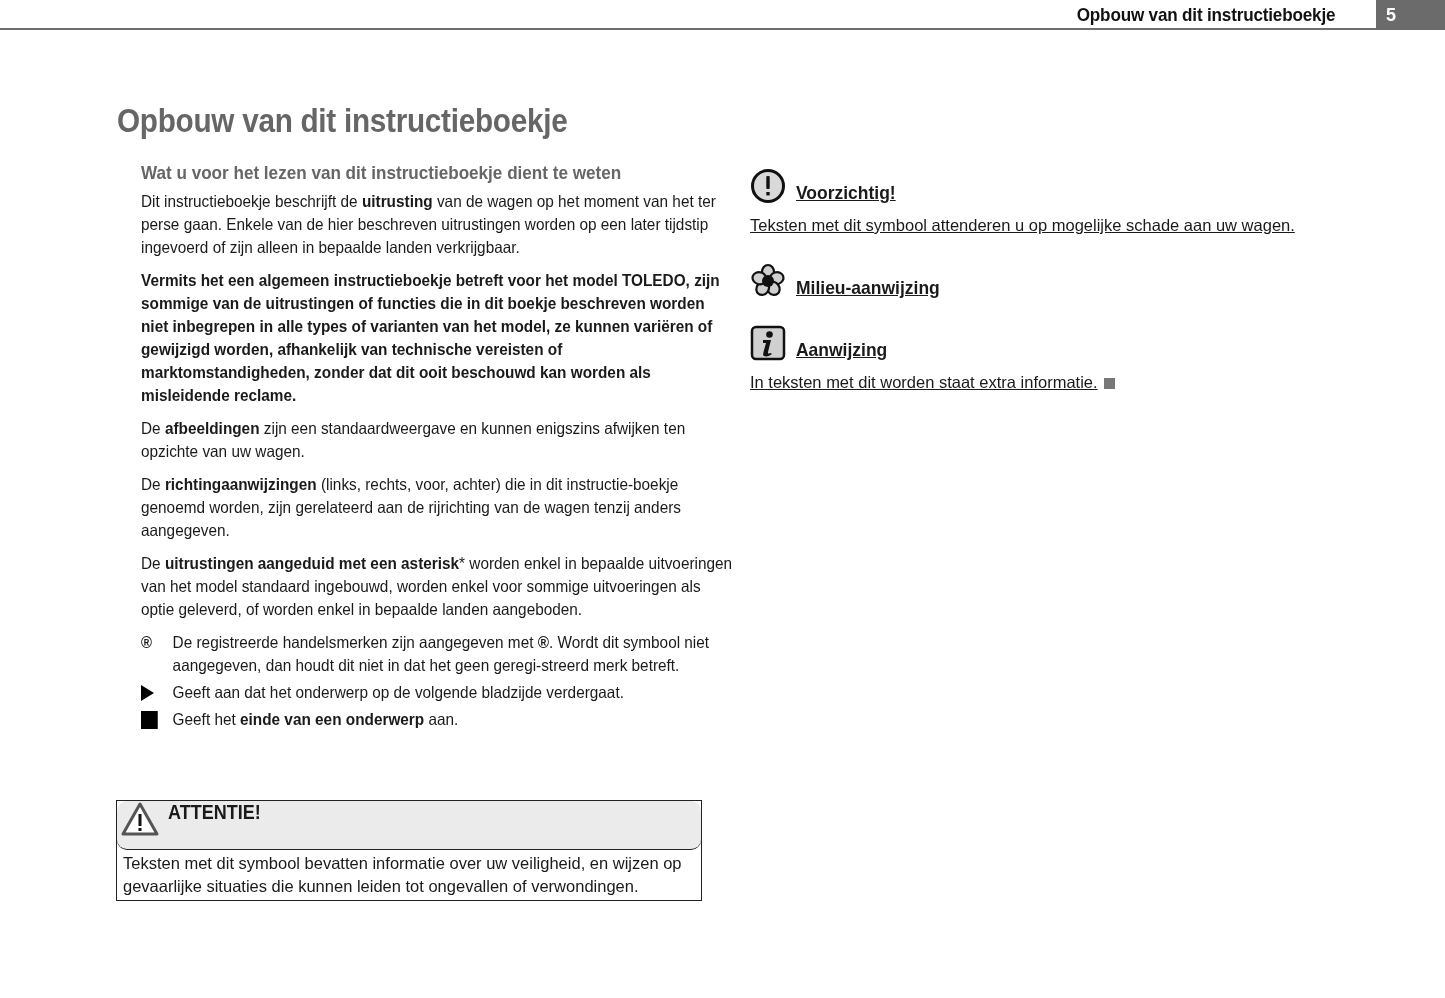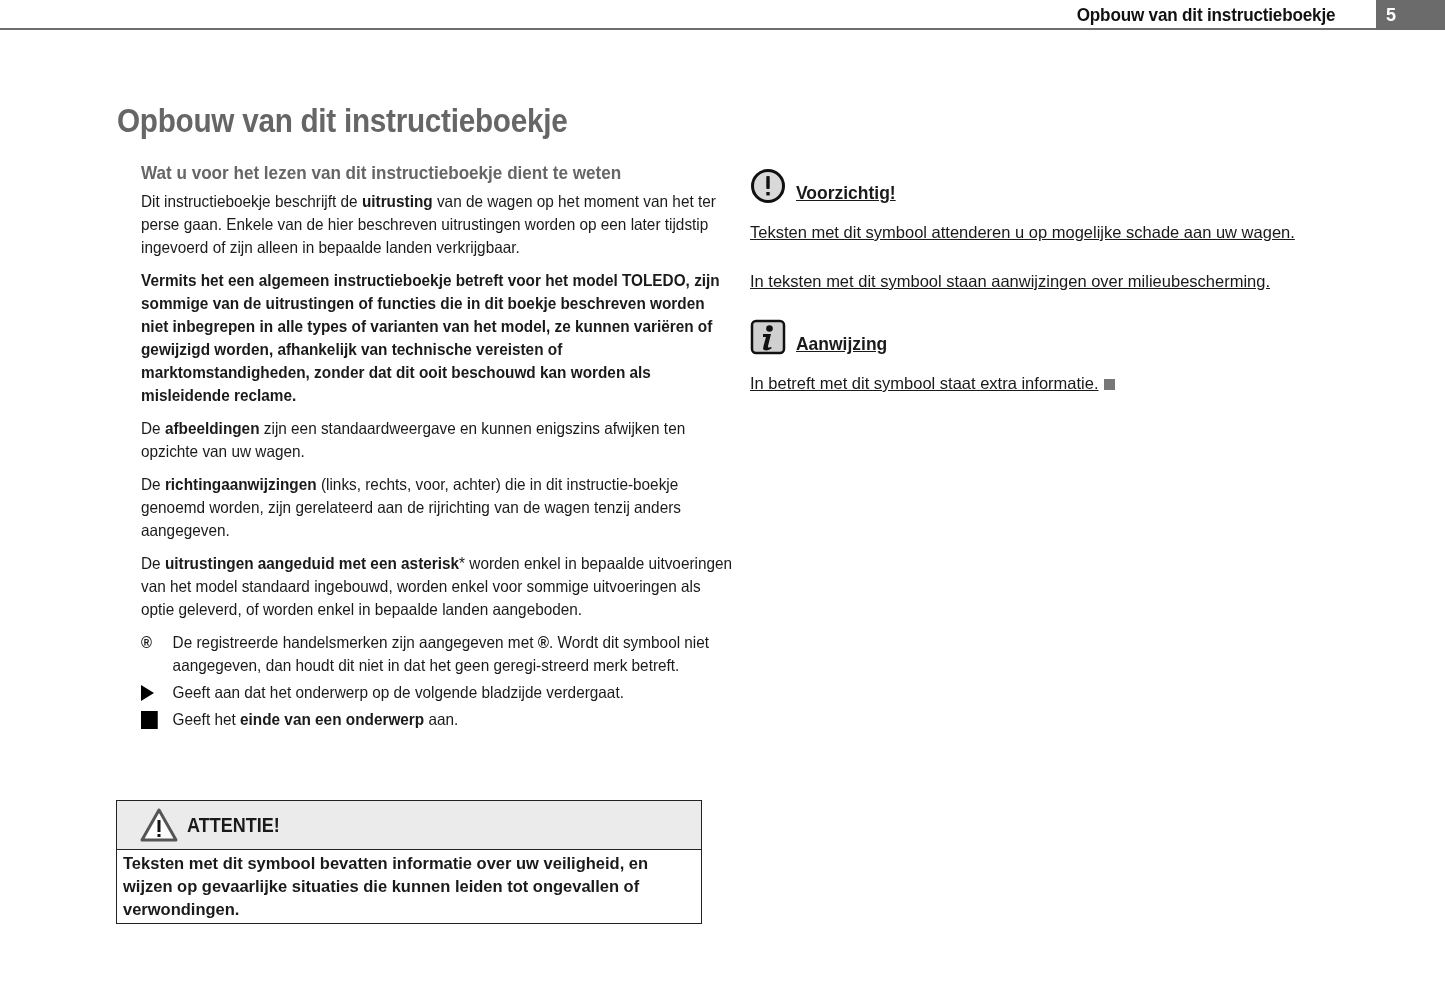--- a/index.html
+++ b/index.html
@@ -26,29 +26,29 @@
 
   .legend { margin-top: 8px; }
   .legend-row { display: flex; align-items: flex-start; font-size: 16.5px; line-height: 23px; margin-bottom: 4px; }
   .legend-sym { width: 34px; flex: 0 0 34px; display: flex; align-items: center; height: 23px; }
   .legend-text { flex: 1; }
   .sym-reg { font-weight: bold; font-size: 16px; }
   .sym-tri { width: 0; height: 0; border-top: 8px solid transparent; border-bottom: 8px solid transparent; border-left: 14px solid #000; }
   .sym-sq { width: 18px; height: 18px; background: #000; }
 
   .warn-box { position: absolute; left: 116px; top: 800px; width: 586px; border: 1.5px solid #222; box-sizing: border-box; }
-  .warn-head { background: #ebebeb; height: 48px; display: flex; align-items: center; border-bottom: 1.5px solid #222; padding-left: 22px; }
+  .warn-head { background: #ebebeb; height: 48px; display: flex; border-bottom: 1.5px solid #222; padding-left: 3px; border-radius: 10px; }
   .warn-title { font-weight: bold; font-size: 20px; margin-left: 8px; transform: scaleX(0.9); transform-origin: left center; }
-  .warn-body { font-weight: bold; font-size: 16.5px; line-height: 23px; padding: 2px 6px 2px 6px; }
+  .warn-body { font-weight: normal; font-size: 16.5px; line-height: 23px; padding: 2px 6px 2px 6px; }
 
   .note { margin-bottom: 26px; }
   .note-head { display: flex; align-items: flex-end; height: 36px; }
   .note-icon { width: 36px; height: 36px; margin-right: 10px; flex: 0 0 36px; }
   .note-title { font-weight: bold; font-size: 19px; line-height: 22px; transform: scaleX(0.92); transform-origin: left center; white-space: nowrap; }
-  .note-text { font-size: 16.5px; line-height: 23px; margin-top: 17px; white-space: nowrap; }
+  .note-text { font-size: 16.5px; line-height: 23px; margin-top: 10px; white-space: nowrap; }
   .end-mark { display: inline-block; width: 11px; height: 11px; background: #777; margin-left: 6px; vertical-align: -1px; }
 </style>
 </head>
 <body>
 
 <div class="header-rule"></div>
 <div class="header-title">Opbouw van dit instructieboekje</div>
 <div class="page-num">5</div>
 
 <h1 class="page-title" style="margin:0;">Opbouw van dit instructieboekje</h1>
@@ -105,27 +105,39 @@
         <circle cx="18" cy="18" r="15.5" fill="#d9d9d9" stroke="#111" stroke-width="3"></circle>
         <rect x="16.3" y="8" width="3.4" height="13" rx="1" fill="#111"></rect>
         <rect x="16.3" y="24" width="3.4" height="3.4" fill="#111"></rect>
       </svg>
       <span class="note-title">Voorzichtig!</span>
     </div>
     <div class="note-text">Teksten met dit symbool attenderen u op mogelijke schade aan uw wagen.</div>
   </div>
 
   <div class="note">
-    <div class="note-text">In teksten met dit symbool staan aanwijzingen over milieubescherming.</div>
+    <div class="note-head">
+      <svg class="note-icon" viewBox="0 0 36 36">
+        <g fill="#d0d0d0" stroke="#111" stroke-width="2.2">
+          <ellipse cx="18" cy="9" rx="6" ry="7"></ellipse>
+          <ellipse cx="18" cy="9" rx="6" ry="7" transform="rotate(72 18 18)"></ellipse>
+          <ellipse cx="18" cy="9" rx="6" ry="7" transform="rotate(144 18 18)"></ellipse>
+          <ellipse cx="18" cy="9" rx="6" ry="7" transform="rotate(216 18 18)"></ellipse>
+          <ellipse cx="18" cy="9" rx="6" ry="7" transform="rotate(288 18 18)"></ellipse>
+        </g>
+        <circle cx="18" cy="18" r="6" fill="#111"></circle>
+      </svg>
+      <span class="note-title">Milieu-aanwijzing</span>
+    </div>
   </div>
 
   <div class="note">
     <div class="note-head">
       <svg class="note-icon" viewBox="0 0 36 36">
         <rect x="2" y="2" width="32" height="32" rx="4" fill="#d0d0d0" stroke="#111" stroke-width="2.5"></rect>
         <circle cx="19.5" cy="9.5" r="3.3" fill="#111"></circle>
         <path d="M13 15 L21 15 L18 27 Q17.5 29.5 20.5 28 L22 29 Q18 32.5 14 31 Q12.5 30 13.5 27 L16 18 L13 18 Z" fill="#111"></path>
       </svg>
       <span class="note-title">Aanwijzing</span>
     </div>
-    <div class="note-text"><span>In betreft met dit symbool staat extra informatie.</span><span class="end-mark"></span></div>
+    <div class="note-text"><span>In teksten met dit worden staat extra informatie.</span><span class="end-mark"></span></div>
   </div>
 </div>
 
 </body></html>

